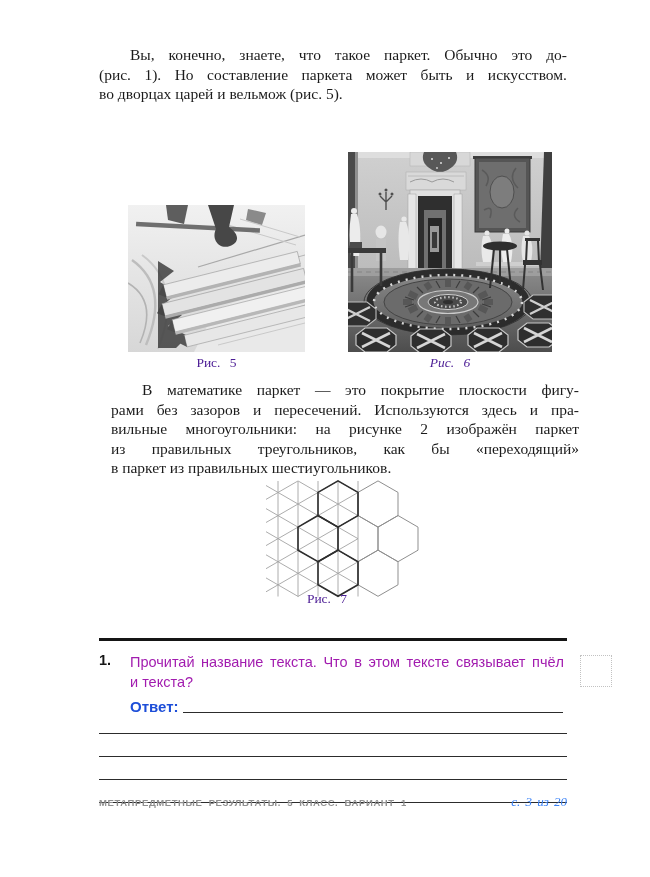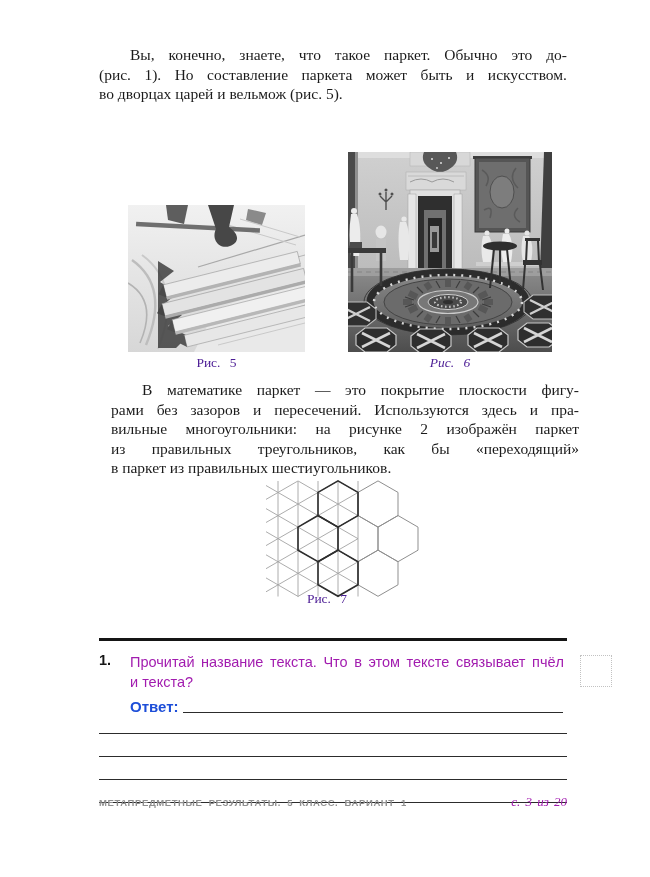--- a/index.html
+++ b/index.html
@@ -28,21 +28,21 @@
   .ansline { border-bottom:1.3px solid #2c2c2c; height:0; }
   .answer-underline { border-bottom:1.4px solid #2c2c2c; }
   .dotted-box { border:1.5px dotted #c2c2c2; background:#ffffff; }
 
   
   .footer { display:flex; justify-content:space-between; align-items:baseline; }
   .footer-left {
     font-family:"Liberation Sans", sans-serif; font-size:9.5px; font-weight:bold;
     color:#8f8f8f; letter-spacing:0.6px; word-spacing:3px;
   }
-  .footer-right { font-family:"Liberation Serif", serif; font-style:italic; font-size:13px; color:#a21caf; word-spacing:2px; }
+  .footer-right { font-family:"Liberation Serif", serif; font-style:italic; font-size:13px; color:#3b82f6; word-spacing:2px; }
 
   svg { display:block; }
 </style>
 </head>
 <body>
 
 <div class="page">
 
   <div class="abs serifpara" style="left:89px; top:45px; width:468px;">
     <div class="jline indent">Вы, конечно, знаете, что такое паркет. Обычно это до-</div>

